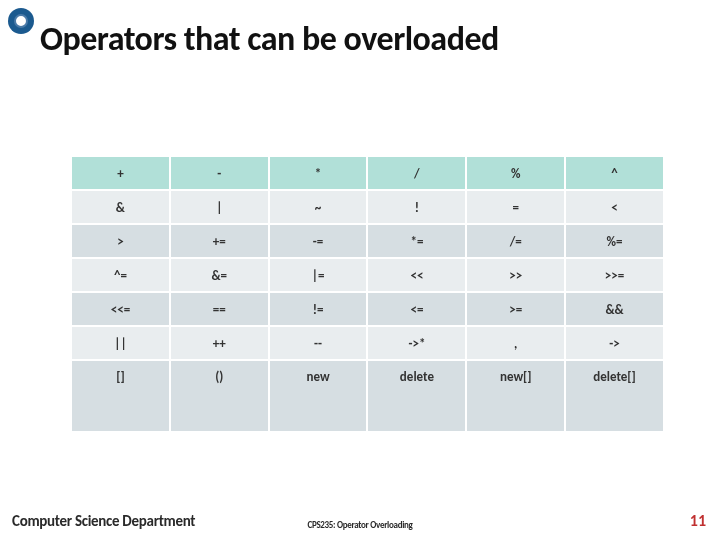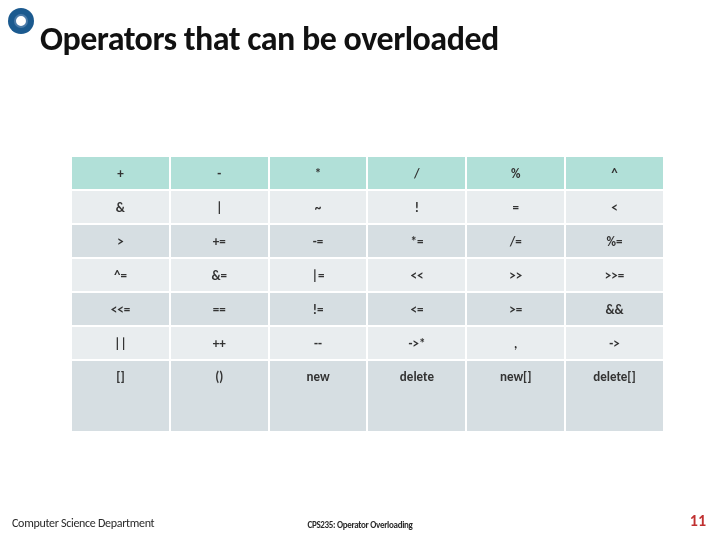--- a/index.html
+++ b/index.html
@@ -8,21 +8,21 @@
   .logo { position: absolute; top: 8px; left: 8px; width: 26px; height: 26px; border-radius: 50%; background: #1b5a8f; display:flex; align-items:center; justify-content:center; }
   .logo-inner { width: 14px; height: 14px; border-radius: 50%; background:#fff; border:2px solid #4a7aa8; }
   .title { position: absolute; top: 18px; left: 40px; font-size: 34px; font-weight: 700; color: #111; letter-spacing: -0.5px; }
   .table-wrap { position: absolute; top: 155px; left: 70px; width: 595px; }
   table { border-collapse: collapse; width: 100%; table-layout: fixed; }
   td { text-align: center; vertical-align: middle; border: 2px solid #fff; font-size: 13px; font-weight: 700; color: #333; padding: 0; height: 34px; }
   tr.head td { background: #b1e0d8; font-weight:700; }
   tr.light td { background: #e9edef; }
   tr.band td { background: #d6dee2; }
   tr.last td { height: 72px; vertical-align: top; padding-top: 8px; }
-  .footer-left { position: absolute; bottom: 10px; left: 12px; font-size: 12px; font-weight: 400; color: #2a2a2a; letter-spacing: -0.3px; }
+  .footer-left { position: absolute; bottom: 10px; left: 12px; font-size: 15px; font-weight: 700; color: #2a2a2a; letter-spacing: -0.3px; }
   .footer-center { position: absolute; bottom: 10px; left: 0; right: 0; text-align: center; font-size: 9px; font-weight: 700; color: #2a2a2a; letter-spacing: -0.3px; }
   .footer-right { position: absolute; bottom: 10px; right: 14px; font-size: 16px; font-weight: 700; color: #c03030; }
 </style>
 </head>
 <body>
 
 <div class="slide">
 
   <div class="logo">
     <div class="logo-inner"></div>

